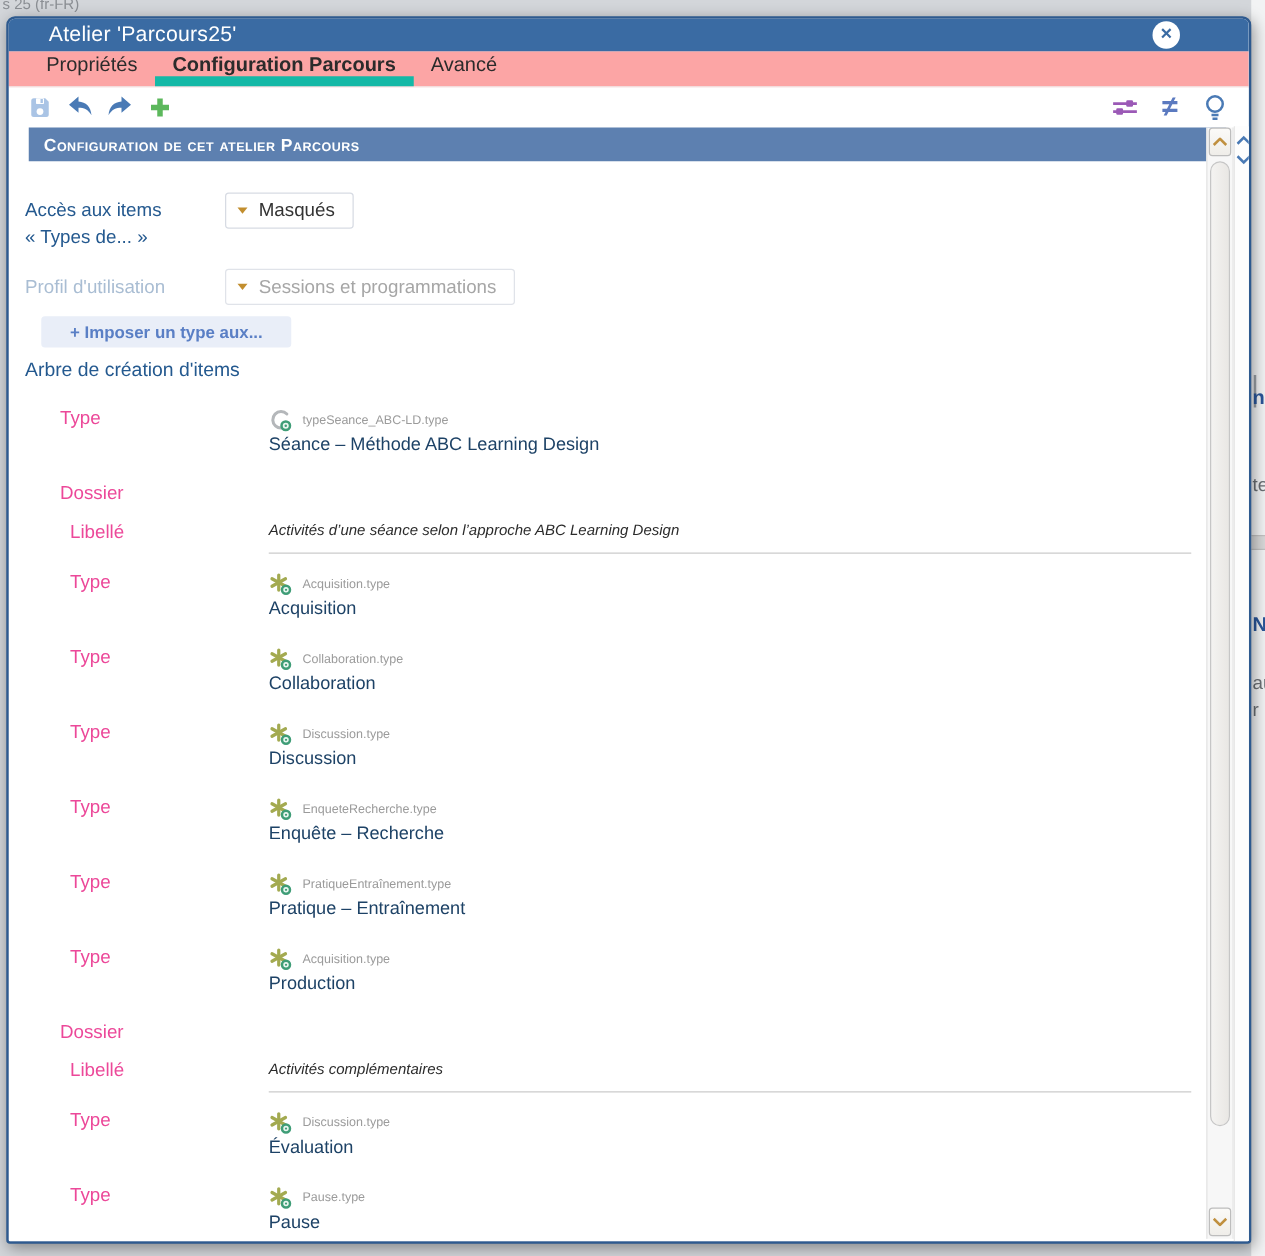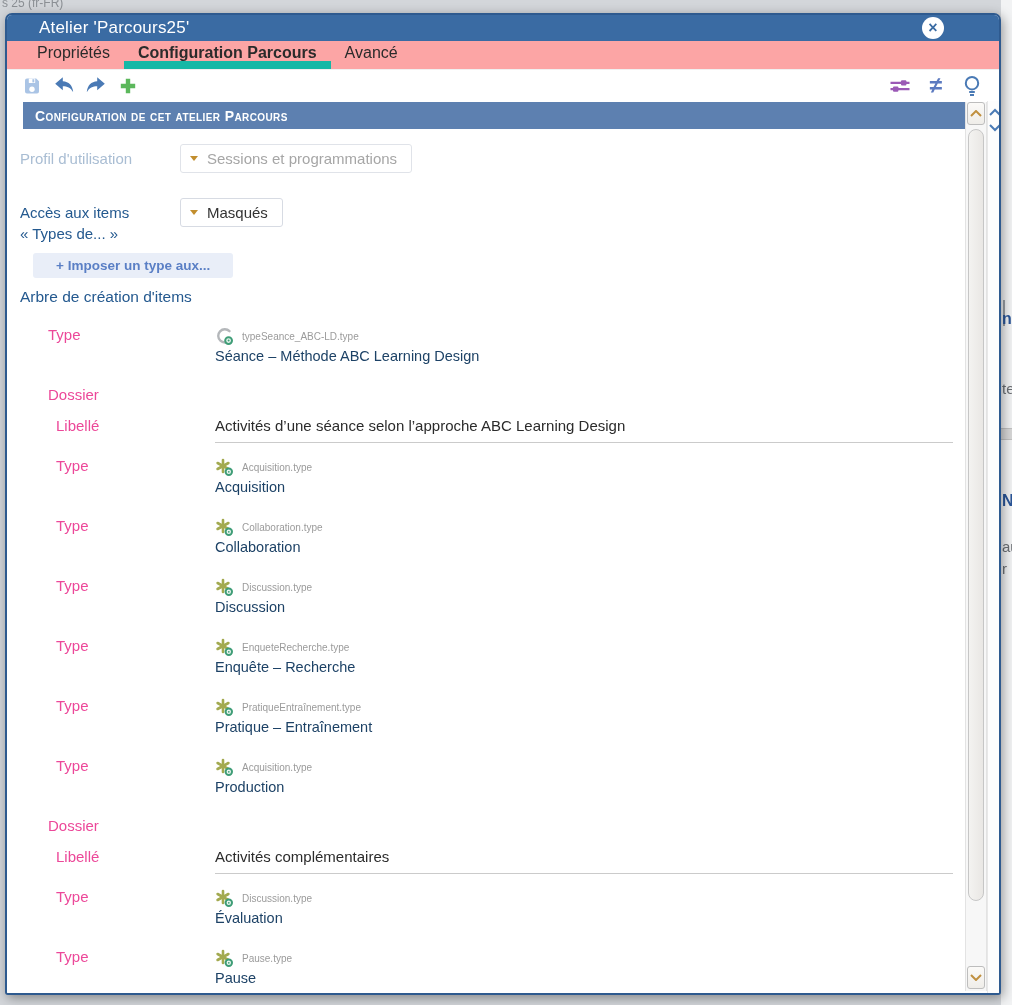--- a/index.html
+++ b/index.html
@@ -125,22 +125,22 @@
   .item-tree { margin-top: 16px; }
   
   .tree-row { position: relative; padding-left: 195px; }
   .row-label { position: absolute; top: 0; font-size: 15px; color: #ec4899; }
   .level-1 .row-label { left: 28px; }
   .level-2 .row-label { left: 36px; }
   .row-type { min-height: 41px; margin-bottom: 19px; }
   .row-folder { height: 22px; margin: 3px 0 9px 0; }
   .row-field { min-height: 26px; margin-bottom: 14px; display: flex; }
   .field-value {
-    flex: 1; margin-right: 0; font-size: 15px; color: #2b2b2b;
-    padding-bottom: 5px; border-bottom: 1px solid #cbcbcb; cursor: text;
+    flex: 1; margin-right: 0; font-size: 12px; color: #2b2b2b;
+    padding-bottom: 5px; border-bottom: 1px solid #cbcbcb; cursor: text; font-style: italic;
   }
   .type-file-line { display: flex; align-items: center; gap: 8px; height: 20px; }
   .type-file { font-size: 10px; color: #9b9b9b; }
   .type-name { font-size: 14.5px; color: #1d4266; margin-top: 2px; cursor: pointer; }
   .icon { display: inline-flex; width: 19px; height: 19px; position: relative; flex: none; }
 </style>
 </head>
 <body>
 
 <div class="bg-topleft-text">s 25 (fr-FR)</div>
@@ -216,39 +216,39 @@
           </svg>
       </span>
     </span>
   </div>
 
   <div class="dlg-body">
     <div class="section-header">Configuration de cet atelier Parcours</div>
 
     <div class="content">
 
-      <div class="form-row row-profil">
-        <div class="form-label disabled">Profil d'utilisation</div>
-        <div class="dropdown disabled">
-          <span class="dd-arrow"></span>
-          <span>Sessions et programmations</span>
-        </div>
-      </div>
-
       <div class="form-row row-acces">
         <div class="form-label">
           <div>Accès aux items</div>
           <div>« Types de... »</div>
         </div>
         <div class="dropdown">
           <span class="dd-arrow"></span>
           <span>Masqués</span>
         </div>
       </div>
 
+      <div class="form-row row-profil">
+        <div class="form-label disabled">Profil d'utilisation</div>
+        <div class="dropdown disabled">
+          <span class="dd-arrow"></span>
+          <span>Sessions et programmations</span>
+        </div>
+      </div>
+
       <div>
         <span class="imposer-btn">+ Imposer un type aux...</span>
       </div>
 
       <div class="tree-title">Arbre de création d'items</div>
 
       <div class="item-tree">
           <div class="tree-row row-type level-1">
             <span class="row-label">Type</span>
             <div class="type-value">

